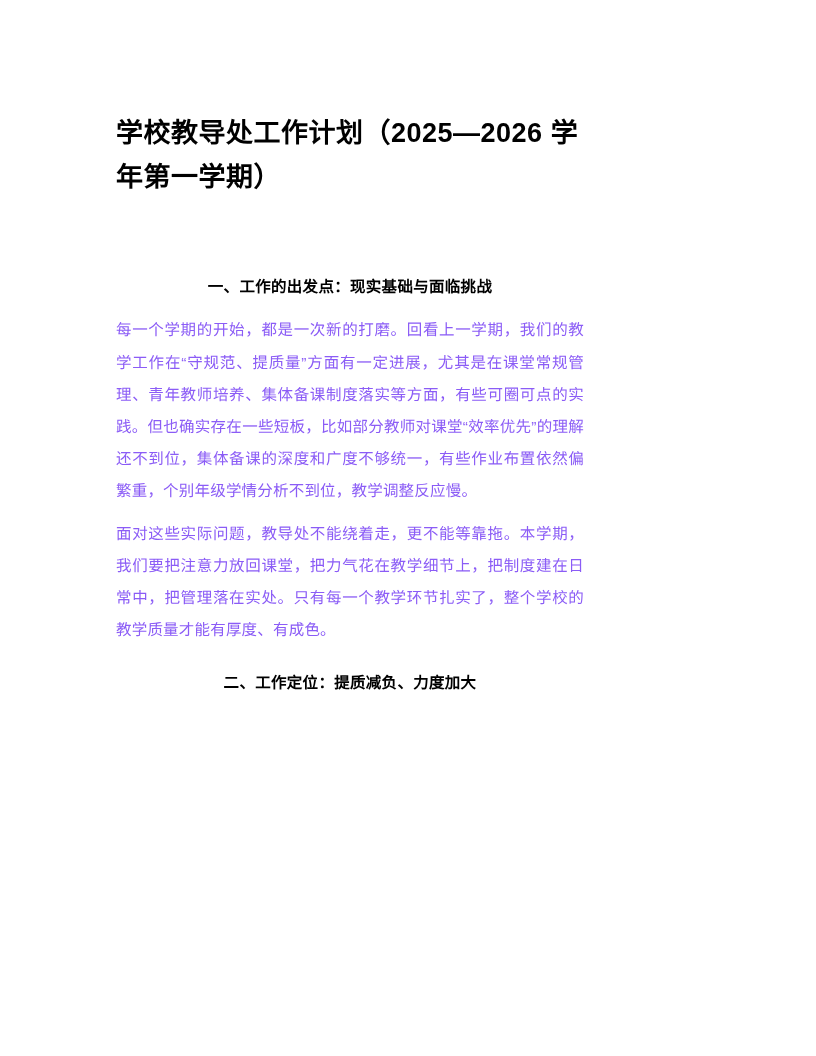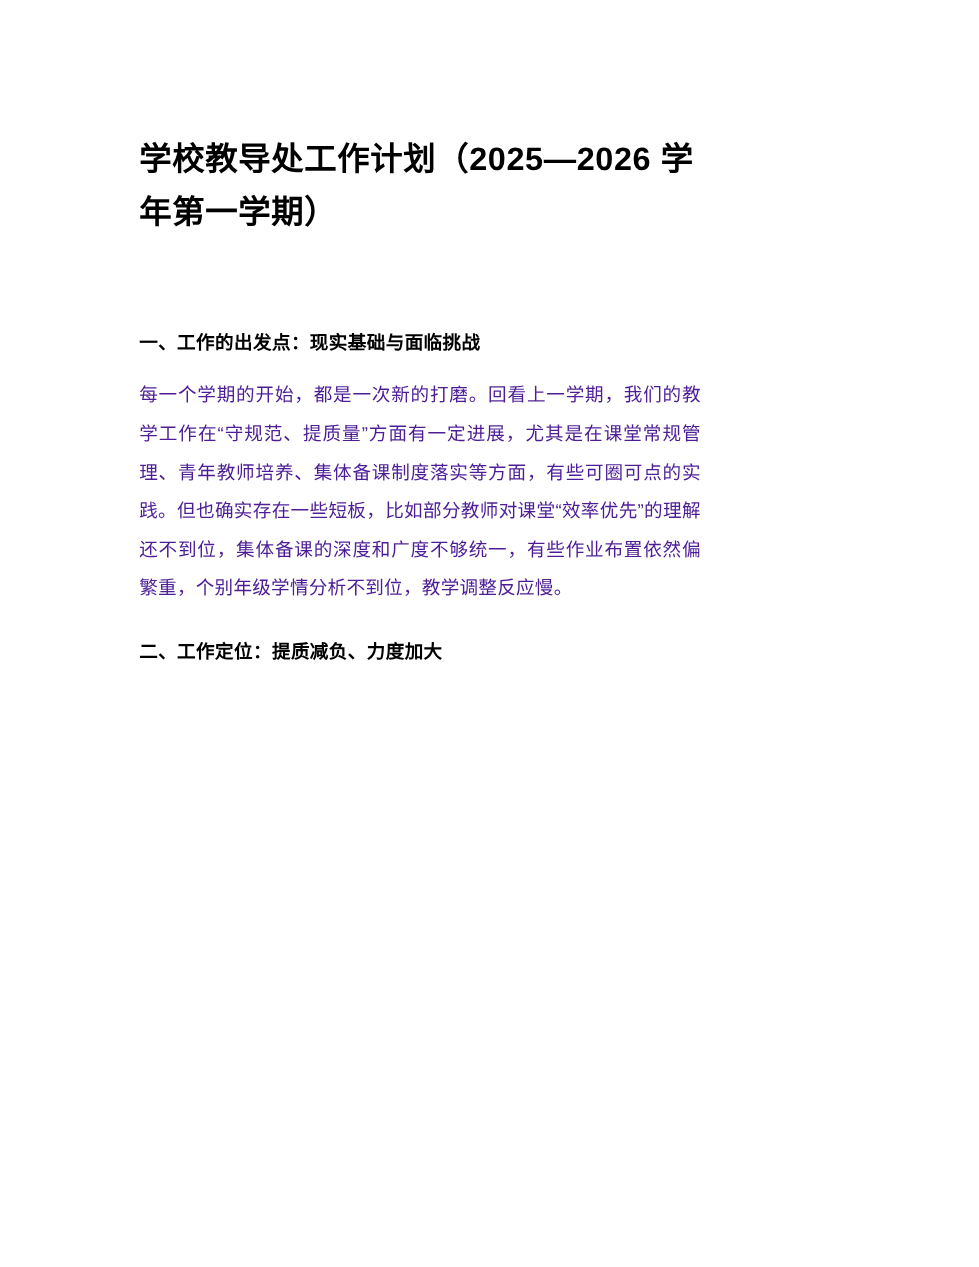--- a/index.html
+++ b/index.html
@@ -32,31 +32,32 @@
     color: #000000;
   }
   .section-heading {
     font-family: "Liberation Sans", "DejaVu Sans", sans-serif;
     font-size: 15.5px;
     font-weight: 700;
     line-height: 1.6;
     letter-spacing: 0.3px;
     margin: 24px 0 14px 0;
     color: #000000;
+    text-align: center;
   }
   .para {
     font-family: "Liberation Sans", "DejaVu Sans", sans-serif;
     font-size: 15.5px;
     font-weight: 400;
     line-height: 2.08;
     letter-spacing: 0.2px;
     margin: 0 0 10px 0;
     text-align: justify;
     text-justify: inter-ideograph;
-    color: #4c1d95;
+    color: #8b5cf6;
   }
   .body-block > .para:last-child {
     margin-bottom: 0;
   }
   .spacer-after-title {
     height: 18px;
   }
 </style>
 </head>
 <body>
@@ -64,20 +65,21 @@
 <div class="page">
 
   <h1 class="doc-title">学校教导处工作计划（2025—2026 学年第一学期）</h1>
 
   <div class="spacer-after-title"></div>
 
   <div class="section">
     <h2 class="section-heading">一、工作的出发点：现实基础与面临挑战</h2>
     <div class="body-block">
       <p class="para">每一个学期的开始，都是一次新的打磨。回看上一学期，我们的教学工作在“守规范、提质量”方面有一定进展，尤其是在课堂常规管理、青年教师培养、集体备课制度落实等方面，有些可圈可点的实践。但也确实存在一些短板，比如部分教师对课堂“效率优先”的理解还不到位，集体备课的深度和广度不够统一，有些作业布置依然偏繁重，个别年级学情分析不到位，教学调整反应慢。</p>
+      <p class="para">面对这些实际问题，教导处不能绕着走，更不能等靠拖。本学期，我们要把注意力放回课堂，把力气花在教学细节上，把制度建在日常中，把管理落在实处。只有每一个教学环节扎实了，整个学校的教学质量才能有厚度、有成色。</p>
     </div>
   </div>
 
   <div class="section">
     <h2 class="section-heading">二、工作定位：提质减负、力度加大</h2>
   </div>
 
 </div>
 
 </body></html>

